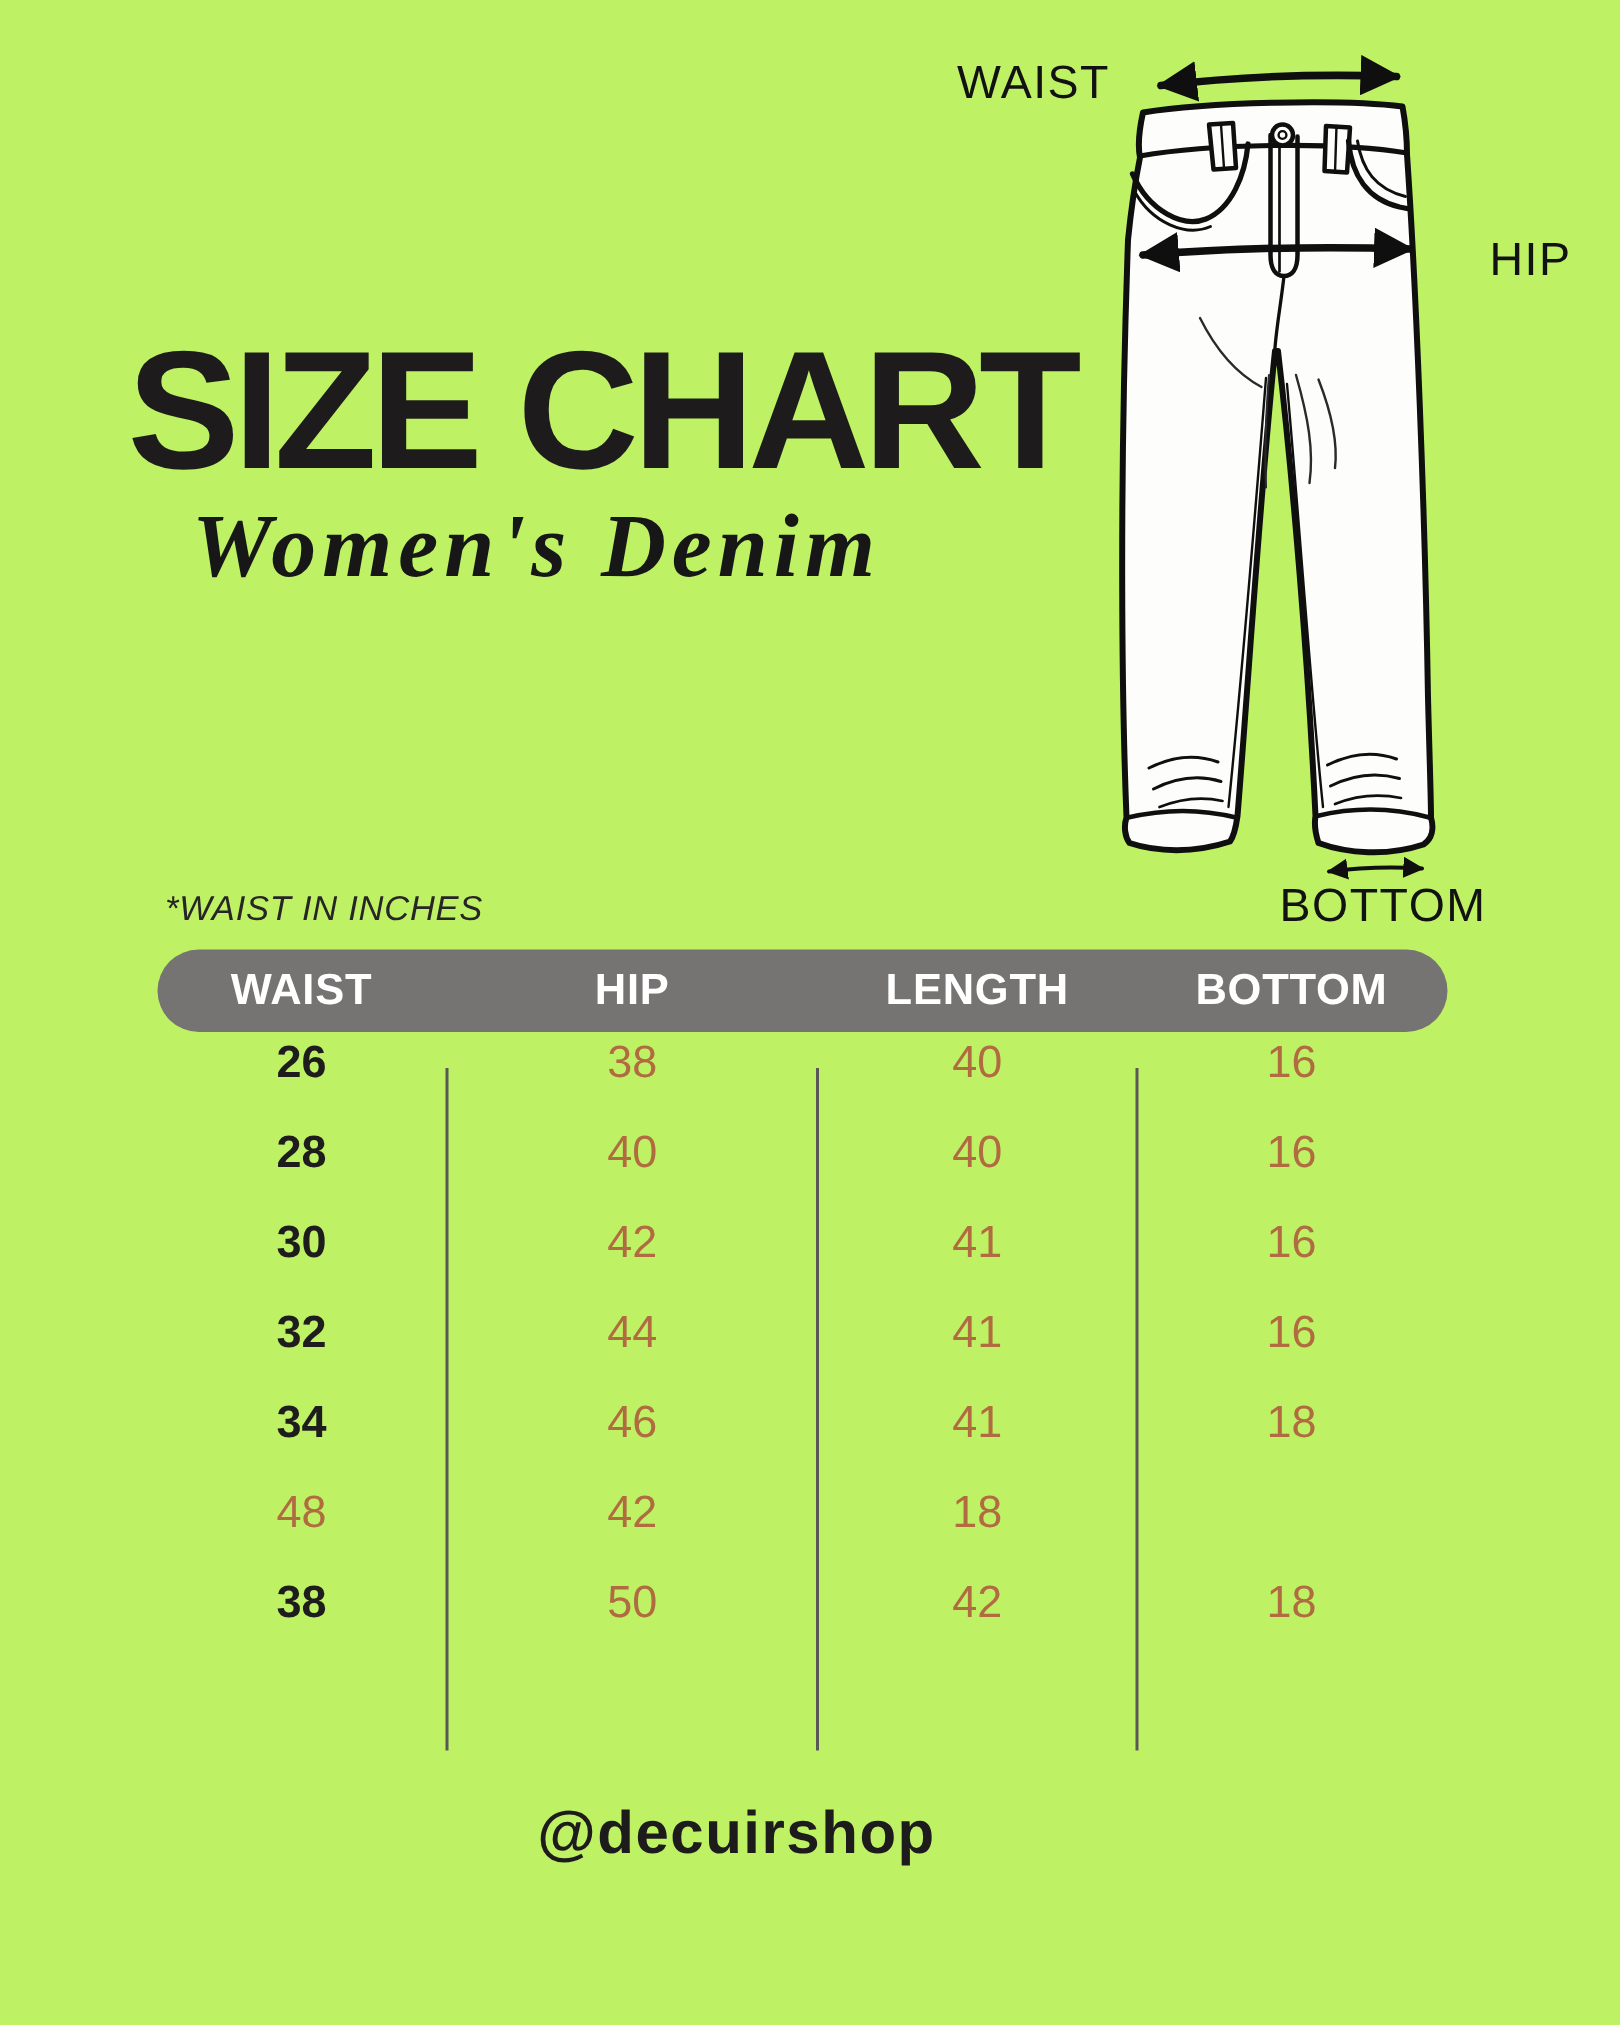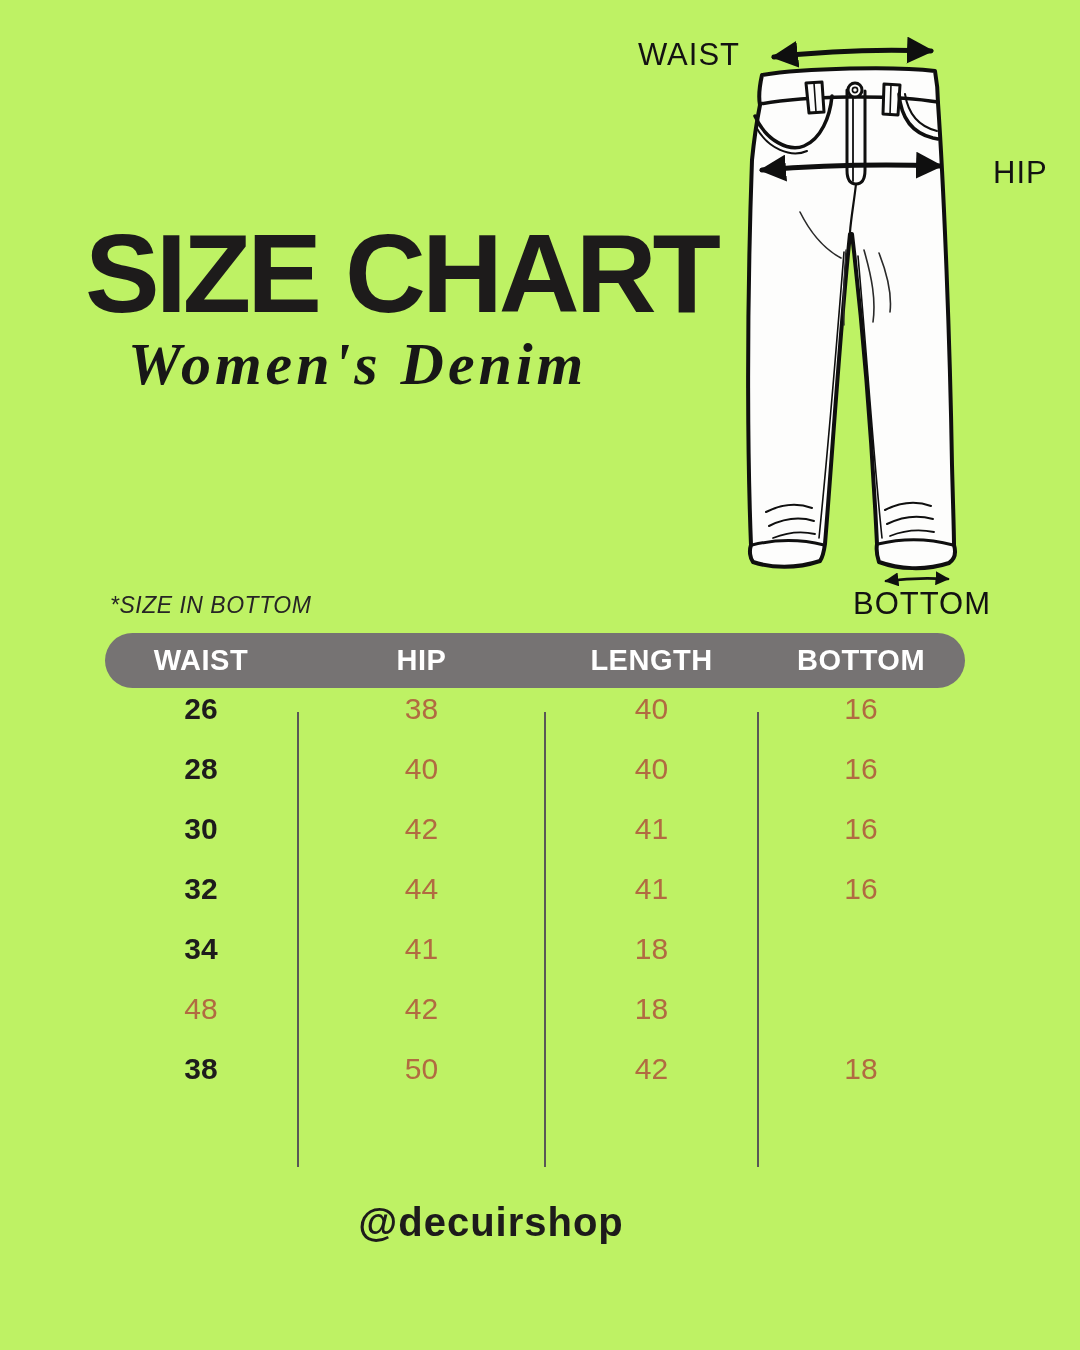--- a/index.html
+++ b/index.html
@@ -136,21 +136,21 @@
     </g>
   </svg>
 
   <div class="diag-label" id="waist-label">WAIST</div>
   <div class="diag-label" id="hip-label">HIP</div>
   <div class="diag-label" id="bottom-label">BOTTOM</div>
 
   <div class="page-title">SIZE CHART</div>
   <div class="page-subtitle">Women's Denim</div>
 
-  <div class="size-note">*SIZE IN BOTTOM</div>
+  <div class="size-note">*WAIST IN INCHES</div>
 
   <div class="tbl-header tbl-grid">
     <div class="hdr-cell">WAIST</div>
     <div class="hdr-cell">HIP</div>
     <div class="hdr-cell">LENGTH</div>
     <div class="hdr-cell">BOTTOM</div>
   </div>
 
   <div class="divider" id="divider-1"></div>
   <div class="divider" id="divider-2"></div>
@@ -176,20 +176,21 @@
       <div class="cell val-cell">16</div>
     </div>
     <div class="tbl-row tbl-grid">
       <div class="cell size-cell">32</div>
       <div class="cell val-cell">44</div>
       <div class="cell val-cell">41</div>
       <div class="cell val-cell">16</div>
     </div>
     <div class="tbl-row tbl-grid">
       <div class="cell size-cell">34</div>
+      <div class="cell val-cell">46</div>
       <div class="cell val-cell">41</div>
       <div class="cell val-cell">18</div>
     </div>
     <div class="tbl-row tbl-grid">
       <div class="cell val-cell">48</div>
       <div class="cell val-cell">42</div>
       <div class="cell val-cell">18</div>
     </div>
     <div class="tbl-row tbl-grid">
       <div class="cell size-cell">38</div>

